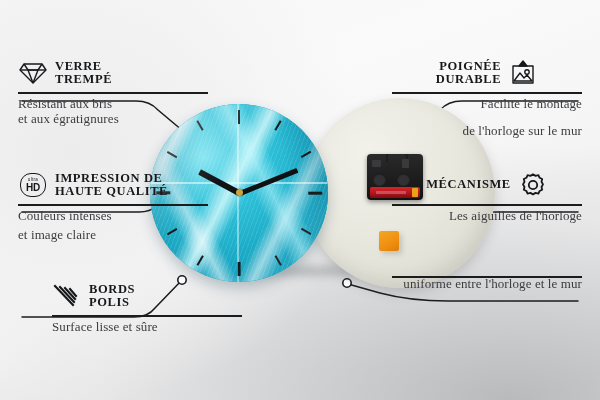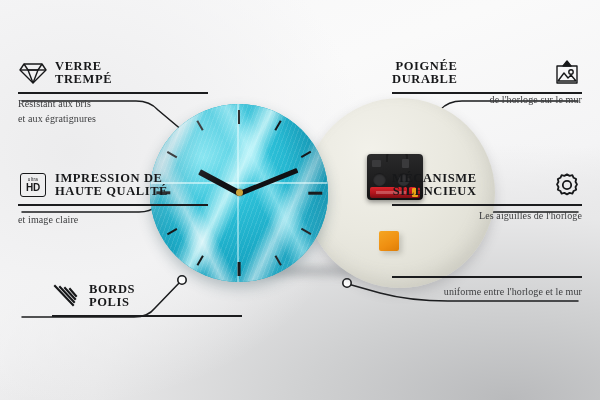--- a/index.html
+++ b/index.html
@@ -92,37 +92,37 @@
   .hub{position:absolute;left:86px;top:85px;width:7px;height:7px;border-radius:50%;
       background:#caa33c;box-shadow:0 0 2px rgba(0,0,0,.6);}
 
   
   #lines{position:absolute;left:0;top:0;width:600px;height:400px;}
 
   
   .feature{position:absolute;width:190px;}
   .feat-head{display:flex;align-items:center;gap:7px;}
   .feat-left .feat-head{justify-content:flex-start;}
-  .feat-right .feat-head{justify-content:space-between;}
+  .feat-right .feat-head{justify-content:center;}
   .ficon{width:30px;height:30px;flex:0 0 30px;display:flex;align-items:center;justify-content:center;}
   .ttl{
     font-family:"Liberation Serif", serif;
     font-weight:bold;font-size:12.5px;line-height:13.5px;color:#17181a;
     letter-spacing:.6px;
   }
   .feat-right .ttl{text-align:right;}
   .rule{height:1.6px;background:#1b1c1e;margin-top:4px;}
   .sub{
     font-family:"Liberation Serif", serif;
-    font-size:10px;line-height:11.5px;color:#3b3c3e;margin-top:4px;letter-spacing:.1px;
+    font-size:13px;line-height:11.5px;color:#3b3c3e;margin-top:4px;letter-spacing:.1px;
   }
   .feat-right .sub{text-align:right;}
 
   .hd-box{
-    width:24px;height:22px;border:1.6px solid #17181a;border-radius:3px;
+    width:24px;height:22px;border:1.6px solid #17181a;border-radius:11px;
     display:flex;flex-direction:column;align-items:center;justify-content:center;
     font-family:"Liberation Sans", sans-serif;color:#17181a;line-height:1;
   }
   .hd-box .u{font-size:4.5px;letter-spacing:.3px;margin-bottom:.5px;}
   .hd-box .h{font-size:10px;font-weight:bold;letter-spacing:-.2px;}
 </style>
 </head>
 <body>
 
 <div id="stage">
@@ -223,75 +223,77 @@
           <span class="u">ultra</span>
           <span class="h">HD</span>
         </span>
       </span>
       <div>
         <div class="ttl">IMPRESSION DE</div>
         <div class="ttl">HAUTE QUALITÉ</div>
       </div>
     </div>
     <div class="rule"></div>
+    <div class="sub">Couleurs intenses</div>
     <div class="sub" style="margin-top:8px">et image claire</div>
   </div>
 
   <div class="feature feat-left" style="left:18px;top:281px;margin-left:34px;">
     <div class="feat-head">
       <span class="ficon">
         <svg width="28" height="24" viewBox="0 0 28 24" stroke="#17181a" fill="none" stroke-width="2.1" stroke-linecap="square">
           <path d="M2 2 L20 21"></path>
             <path d="M7 3 L21 18"></path>
             <path d="M12 4 L22 15"></path>
             <path d="M17 5 L23 12"></path>
         </svg>
       </span>
       <div>
         <div class="ttl">BORDS</div>
         <div class="ttl">POLIS</div>
       </div>
     </div>
     <div class="rule"></div>
+    <div class="sub">Surface lisse et sûre</div>
   </div>
 
   <div class="feature feat-right" style="left:392px;top:58px;">
     <div class="feat-head">
       <div>
         <div class="ttl">POIGNÉE</div>
         <div class="ttl">DURABLE</div>
       </div>
       <span class="ficon">
         <svg width="28" height="26" viewBox="0 0 28 26" fill="none" stroke="#17181a" stroke-width="1.4" stroke-linejoin="round">
           <path d="M14 1 L10 6 h8 z" fill="#17181a"></path>
           <path d="M4 6 h20 v17 H4 z"></path>
           <circle cx="18" cy="12" r="2.2"></circle>
           <path d="M5 21 l6 -8 4 5 3 -3 5 6 z" fill="none"></path>
         </svg>
       </span>
     </div>
     <div class="rule"></div>
-    <div class="sub" style="margin-top:0">de l'horloge sur le mur</div>
+    <div class="sub">Facilite le montage</div>
+    <div class="sub" style="margin-top:16px">de l'horloge sur le mur</div>
   </div>
 
   <div class="feature feat-right" style="left:392px;top:170px;">
     <div class="feat-head">
       <div>
         <div class="ttl">MÉCANISME</div>
-        <div class="ttl">SILENCIEUX</div>
       </div>
       <span class="ficon">
         <svg width="28" height="28" viewBox="0 0 28 28" fill="none" stroke="#17181a" stroke-width="1.8" stroke-linejoin="round">
           <path d="M14 3.4 l2.6 1.5 2.8 -.7 1.2 2.6 2.6 1.2 -.7 2.8 1.5 2.6 -1.5 2.6 .7 2.8 -2.6 1.2 -1.2 2.6 -2.8 -.7 -2.6 1.5 -2.6 -1.5 -2.8 .7 -1.2 -2.6 -2.6 -1.2 .7 -2.8 -1.5 -2.6 1.5 -2.6 -.7 -2.8 2.6 -1.2 1.2 -2.6 2.8 .7 z"></path>
           <circle cx="14" cy="14" r="4.2"></circle>
         </svg>
       </span>
     </div>
     <div class="rule"></div>
     <div class="sub">Les aiguilles de l'horloge</div>
   </div>
 
   <div class="feature feat-right" style="left:392px;top:272px;">
     <div class="rule"></div>
-    <div class="sub" style="margin-top:8px">uniforme entre l'horloge et le mur</div>
+    <div class="sub" style="margin-top:0">uniforme entre l'horloge et le mur</div>
   </div>
 
 </div>
 
 </body></html>

